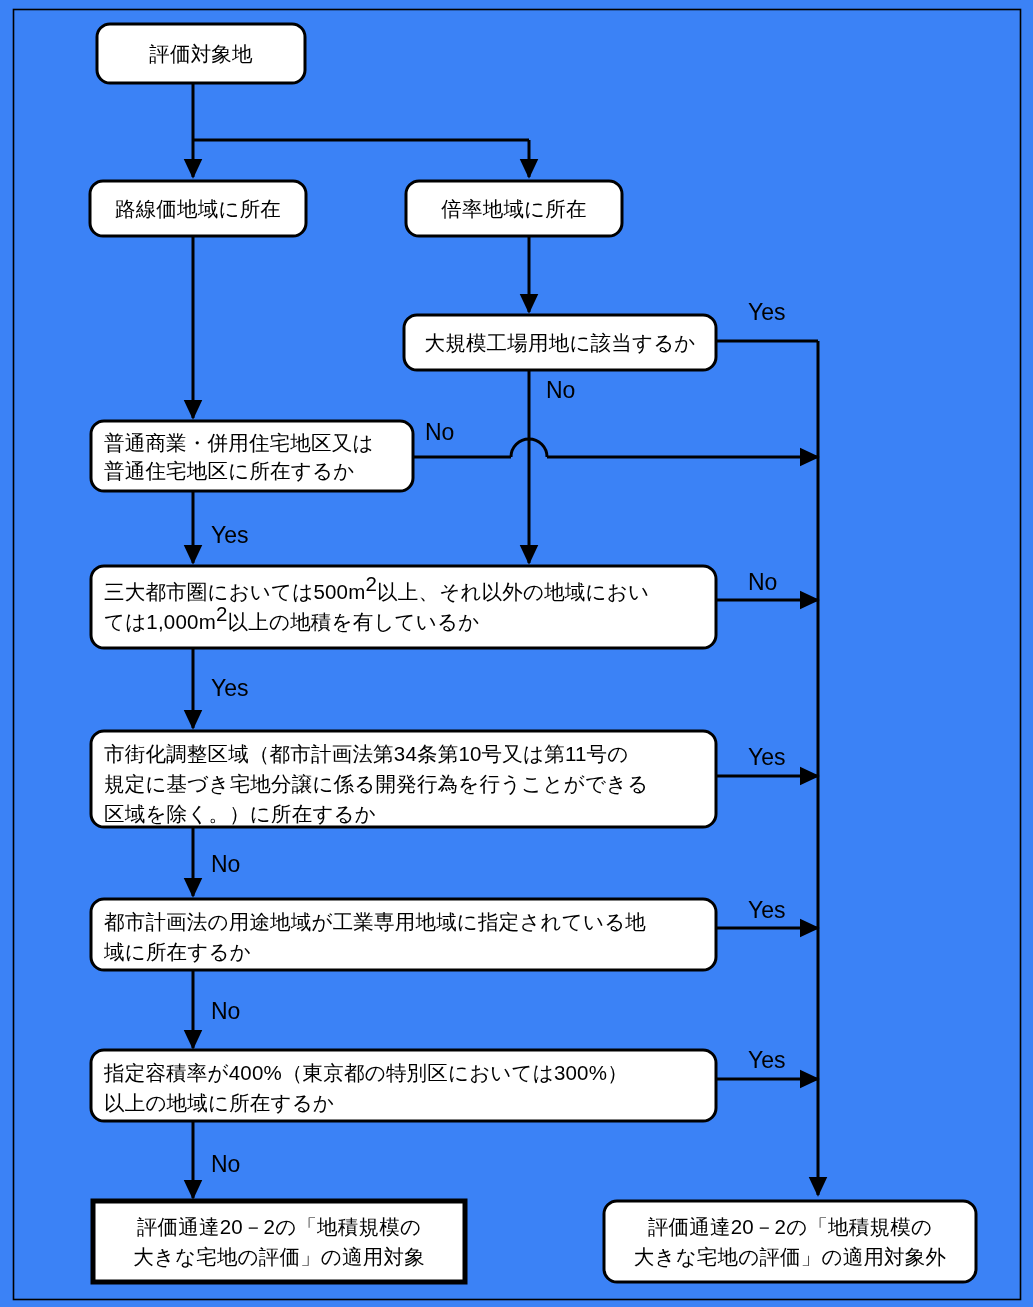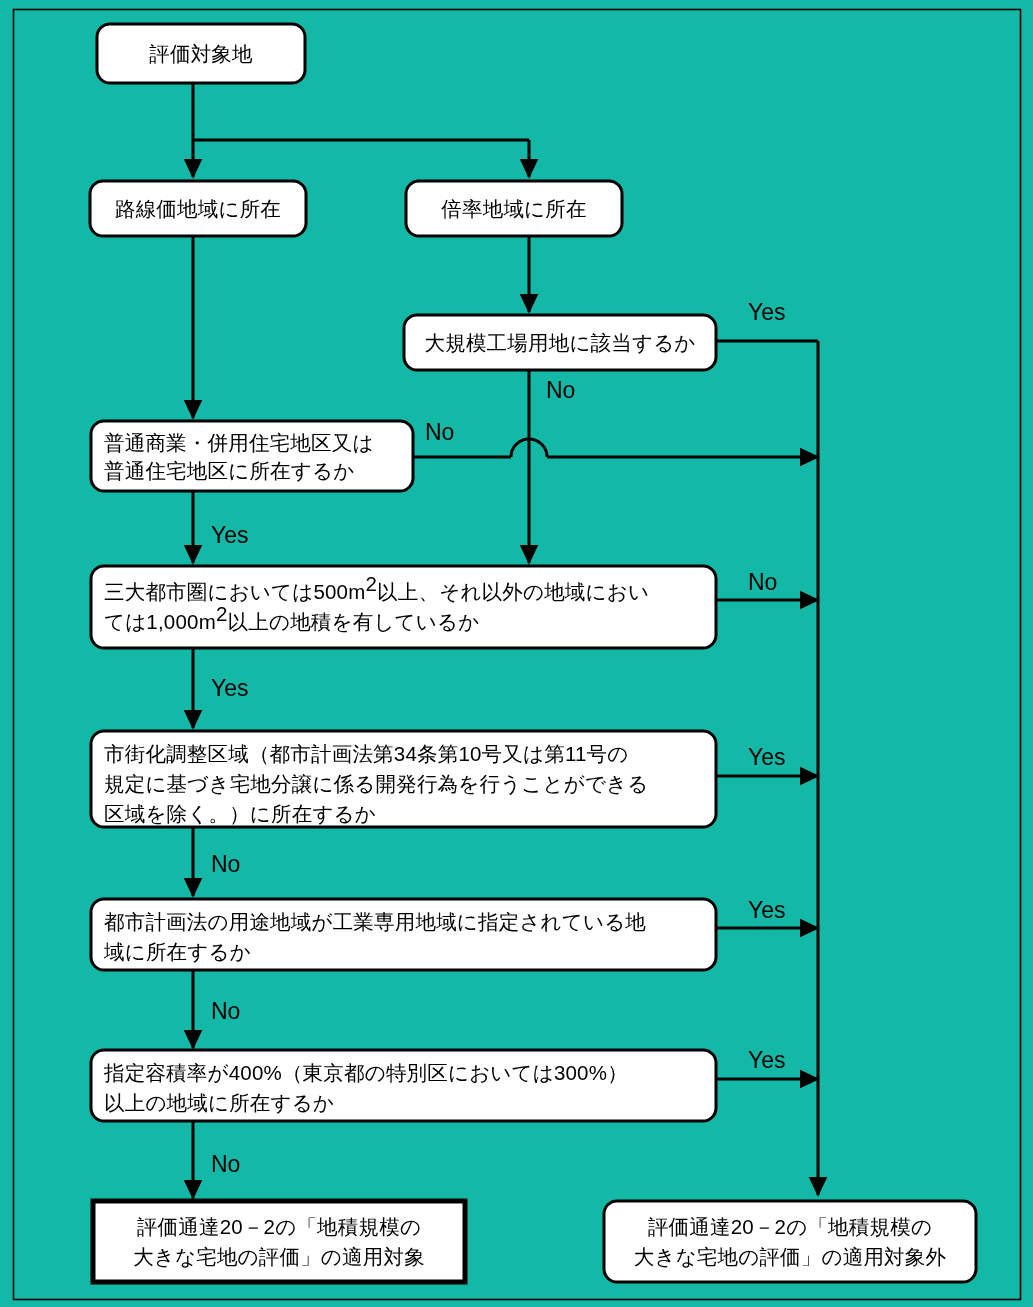--- a/index.html
+++ b/index.html
@@ -11,21 +11,21 @@
   body {
     width: 1033px;
     height: 1307px;
     font-family: "Liberation Sans", "DejaVu Sans", sans-serif;
     overflow: hidden;
   }
   #chart-root {
     position: relative;
     width: 1033px;
     height: 1307px;
-    background: #14b8a6;
+    background: #3b82f6;
   }
   svg.flow {
     display: block;
     width: 1033px;
     height: 1307px;
   }
   .frame {
     fill: none;
     stroke: #000000;
     stroke-width: 1.6;

